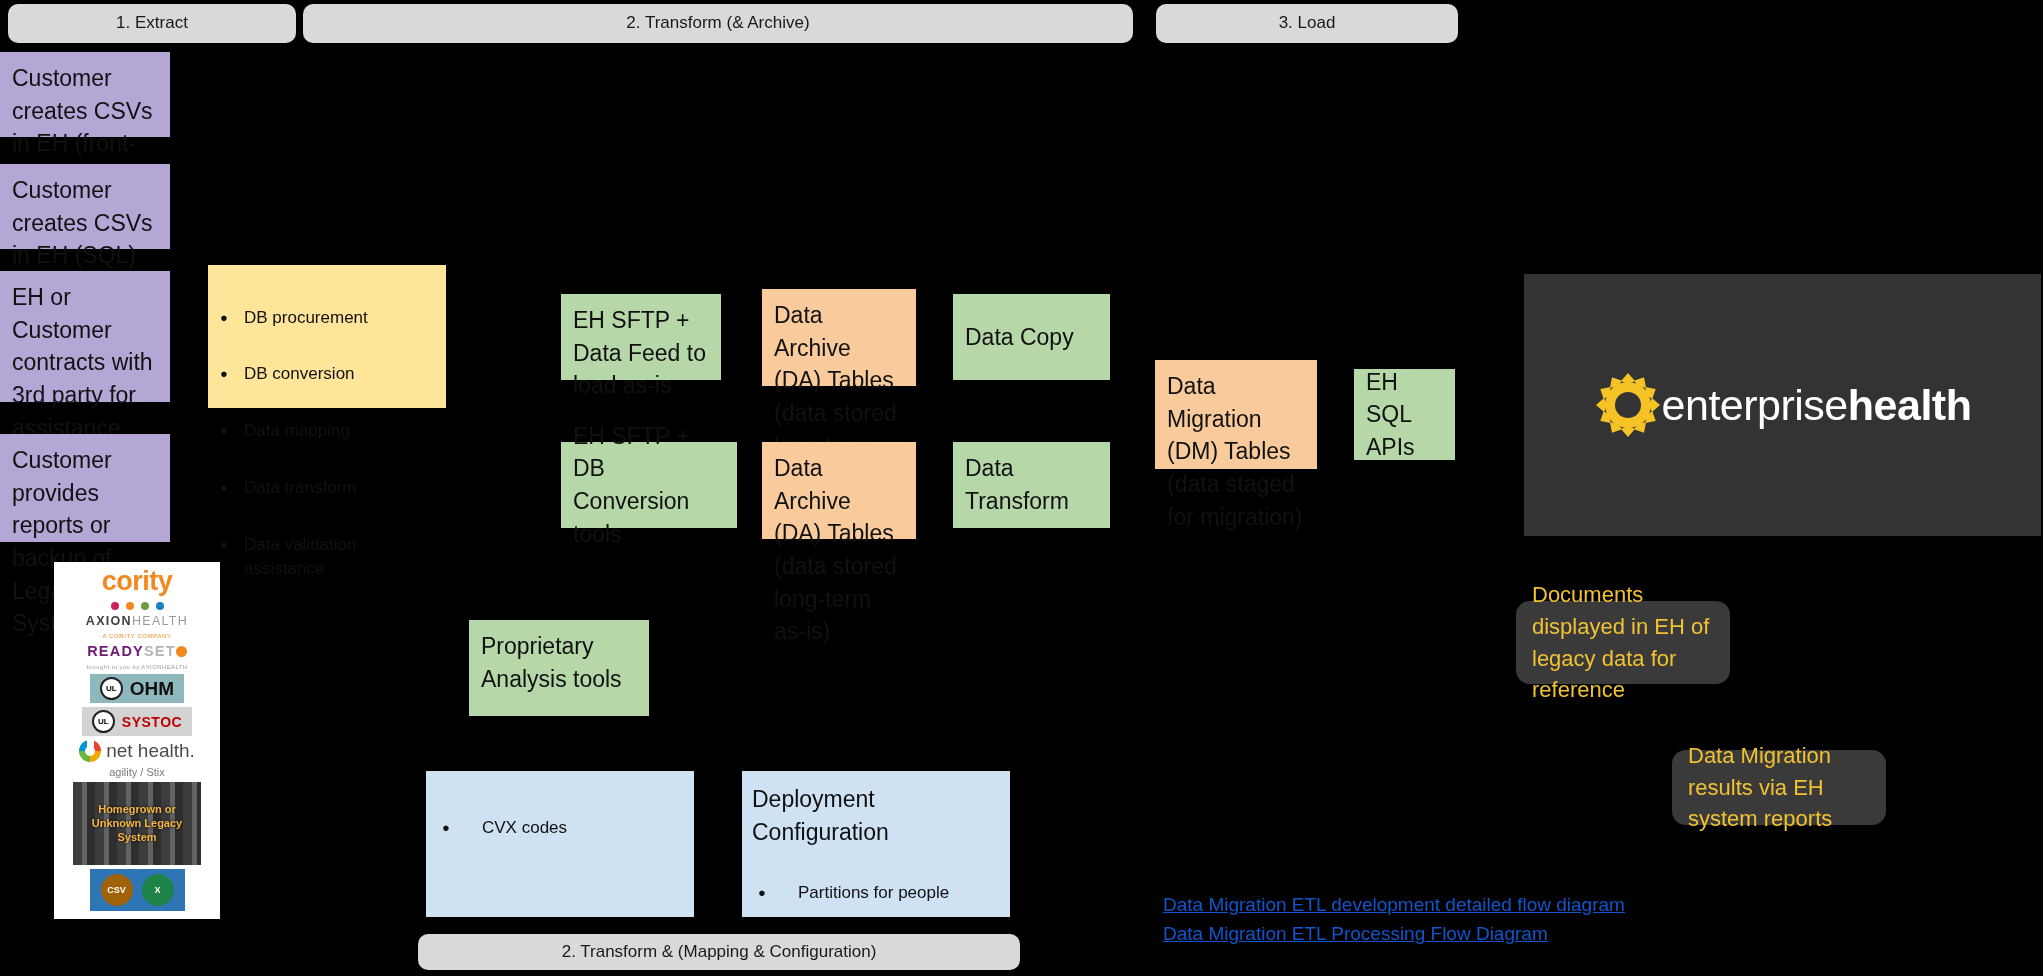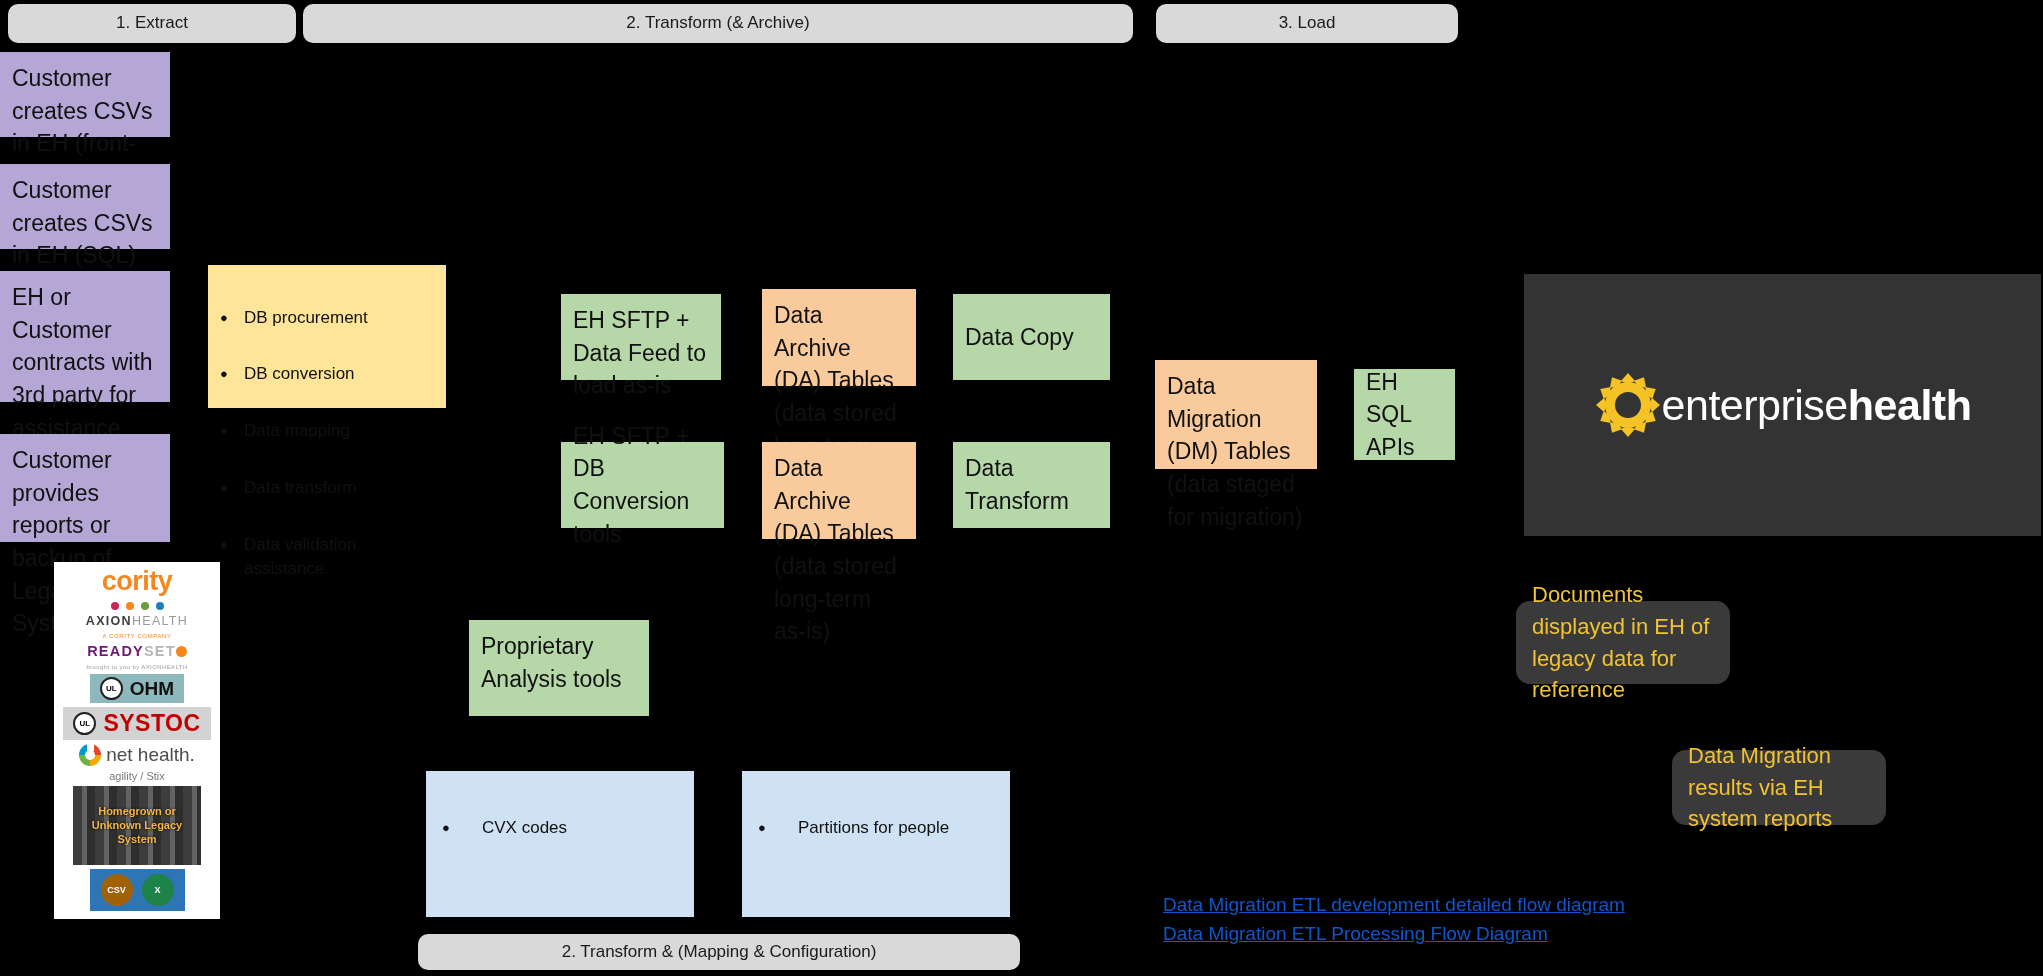--- a/index.html
+++ b/index.html
@@ -72,21 +72,21 @@
   .l-ready{font-size:14.5px;letter-spacing:1.2px;color:#6b6b6b;font-weight:bold;line-height:1.2;white-space:nowrap;}
   .l-ready span{color:#b5b5b5;}
   .l-ready em{display:inline-block;width:11px;height:11px;background:#f5871f;border-radius:50%;vertical-align:-1px;}
   .l-readysub{font-size:6px;color:#a0a0a0;letter-spacing:.4px;}
   .badge{display:flex;align-items:center;gap:7px;padding:3px 10px;}
   .ulmark{width:19px;height:19px;border:2px solid #222;border-radius:50%;
           display:flex;align-items:center;justify-content:center;font-size:8px;font-weight:bold;background:#fff;}
   .b-ohm{background:#8fb8bd;}
   .b-ohm .t{font-size:19px;font-weight:bold;color:#111;}
   .b-systoc{background:#d3d3d3;}
-  .b-systoc .t{font-size:23px;font-weight:bold;color:#c00000;letter-spacing:.5px;}
+  .b-systoc .t{font-size:14px;font-weight:bold;color:#c00000;letter-spacing:.5px;}
   .nhrow{display:flex;align-items:center;gap:5px;}
   .nhring{width:22px;height:22px;border-radius:50%;
           background:conic-gradient(#e8412c 0 25%,#f2a900 0 50%,#6cb33f 0 75%,#0097d6 0 100%);
           position:relative;}
   .nhring:after{content:"";position:absolute;inset:6px;background:#fff;border-radius:50%;}
   .nhring:before{content:"";position:absolute;left:8px;top:-2px;width:7px;height:9px;background:#fff;}
   .l-nh{font-size:19px;color:#4d4d4d;line-height:1;}
   .l-nhsub{font-size:11px;color:#7a7a7a;line-height:1.1;}
   .legacyimg{width:128px;height:92px;position:relative;overflow:hidden;
      background:
@@ -184,21 +184,21 @@
 <div class="abs box green top" style="left:561px;top:294px;width:160px;height:86px;">
   <span>EH SFTP + Data Feed to load as-is</span>
 </div>
 <div class="abs box orange top" style="left:762px;top:289px;width:154px;height:97px;">
   <span>Data Archive (DA) Tables (data stored long-term as-is)</span>
 </div>
 <div class="abs box green" style="left:953px;top:294px;width:157px;height:86px;">
   <span>Data Copy</span>
 </div>
 
-<div class="abs box green" style="left:561px;top:442px;width:163px;height:86px;">
+<div class="abs box green" style="left:561px;top:442px;width:176px;height:86px;">
   <span>EH SFTP + DB Conversion tools</span>
 </div>
 <div class="abs box orange top" style="left:762px;top:442px;width:154px;height:97px;">
   <span>Data Archive (DA) Tables (data stored long-term as-is)</span>
 </div>
 <div class="abs box green" style="left:953px;top:442px;width:157px;height:86px;">
   <span>Data Transform</span>
 </div>
 
 <div class="abs box green top" style="left:469px;top:620px;width:180px;height:96px;">
@@ -243,20 +243,21 @@
   <span>Data Migration results via EH system reports</span>
 </div>
 
 <div class="abs box blue top" style="left:426px;top:771px;width:268px;height:146px;padding:12px 10px 8px;">
   <ul class="bl wide">
     <li>CVX codes</li>
     
   </ul>
 </div>
 <div class="abs box blue top" style="left:742px;top:771px;width:268px;height:146px;padding:12px 10px 8px;">
+  <span>Deployment Configuration</span>
   <ul class="bl wide">
     <li>Partitions for people</li>
     
     
   </ul>
   
 </div>
 
 <div class="abs linkwrap" style="left:1163px;top:890px;width:470px;">
   <a class="lnk">Data Migration ETL development detailed flow diagram</a>

